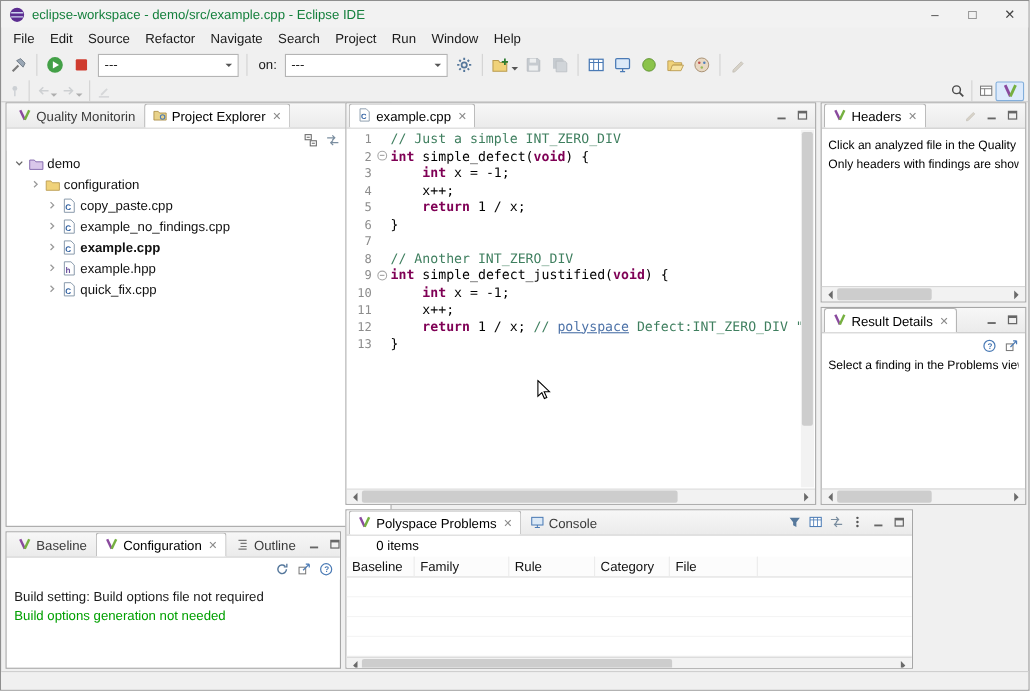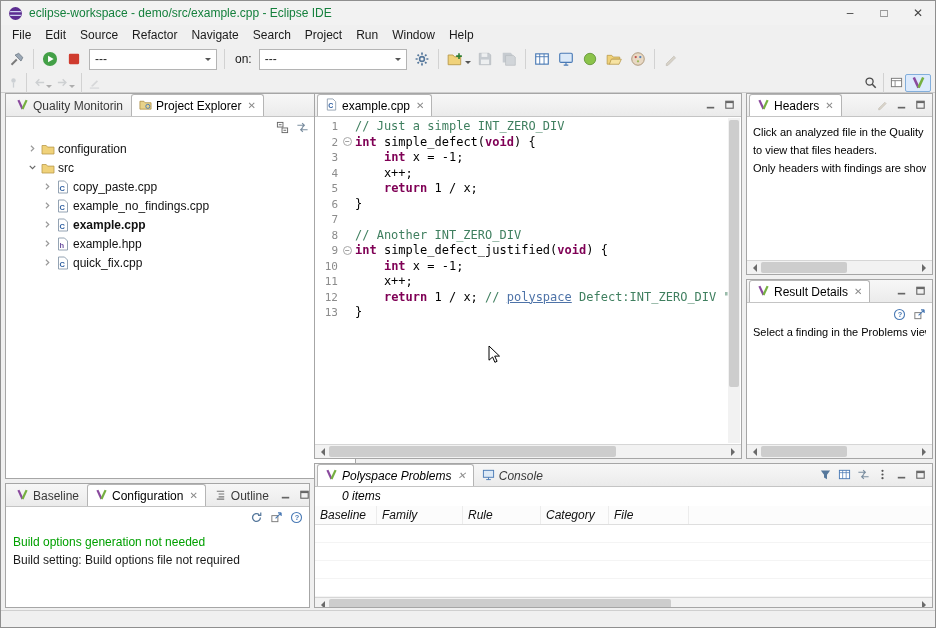--- a/index.html
+++ b/index.html
@@ -36,21 +36,21 @@
   .spacer { flex:1; }
   .persp-active { background:#dceafc; border:1px solid #82aedb; border-radius:2px; width:26px; height:18px; display:inline-flex; align-items:center; justify-content:center; margin-right:4px; }
   .persp-active svg { width:14px; height:14px; }
   
   .panel { position:absolute; background:#fff; border:1px solid #a6a6a6; display:flex; flex-direction:column; overflow:hidden; }
   #explorer  { left:4px;   top:92px;  width:351px; height:386px; }
   #bottomleft{ left:4px;   top:482px; width:305px; height:125px; }
   #editor    { left:313px; top:92px;  width:428px; height:366px; }
   #headers   { left:745px; top:92px;  width:187px; height:182px; }
   #details   { left:745px; top:278px; width:187px; height:180px; }
-  #problems  { left:313px; top:462px; width:619px; height:145px;font-style:italic; }
+  #problems  { left:313px; top:462px; width:516px; height:145px; }
   .tabbar { height:23px; flex:none; background:linear-gradient(#f7f7f7,#ebebeb); border-bottom:1px solid #c4c4c4; display:flex; align-items:flex-end; padding-left:2px; }
   .tabmount { display:flex; align-items:flex-end; height:23px; }
   .tab { display:flex; align-items:center; gap:4px; height:22px; padding:0 7px; color:#3a3a3a; white-space:nowrap; border:1px solid transparent; border-bottom:none; }
   .tab svg { width:13px; height:13px; flex:none; }
   .tab.active { background:#fff; border-color:#b5b5b5; border-radius:3px 3px 0 0; color:#000; }
   .tab .x { color:#8a8a8a; font-size:10px; margin-left:2px; }
   .viewbtns { display:flex; align-items:center; gap:2px; padding:0 3px 3px 0; }
   .panel-toolbar { height:20px; flex:none; background:#fff; display:flex; justify-content:flex-end; align-items:center; gap:3px; padding-right:4px; }
   
   .tree { flex:1; overflow:hidden; padding-top:2px; }
@@ -338,45 +338,45 @@
         </span>
       <span class="vbtn">
           <svg viewBox="0 0 14 14" xmlns="http://www.w3.org/2000/svg">
             <circle cx="7" cy="3" r="1.2" fill="#555"></circle>
             <circle cx="7" cy="7" r="1.2" fill="#555"></circle>
             <circle cx="7" cy="11" r="1.2" fill="#555"></circle>
           </svg>
         </span>
     </div>
     <div class="tree">
+        <div class="trow2" style="padding-left: 6px;">
+          <span class="chev">
+            <svg viewBox="0 0 14 14">
+              <path d="M3.5 5 L7 8.6 L10.5 5" fill="none" stroke="#666" stroke-width="1.5"></path>
+            </svg>
+          </span>
+          <span class="ic">
+            <svg viewBox="0 0 14 14" xmlns="http://www.w3.org/2000/svg">
+              <path d="M1 3.5 h4.2 l1.4 1.6 H13 v6.9 H1 Z" fill="#d9c7ea" stroke="#7b5ea7" stroke-width="0.8"></path>
+            </svg>
+          </span>
+          <span class="tlb">demo</span>
+        </div>
         <div class="trow2" style="padding-left: 21px;">
           <span class="chev">
             <svg viewBox="0 0 14 14">
               <path d="M5 3.5 L8.6 7 L5 10.5" fill="none" stroke="#9a9a9a" stroke-width="1.5"></path>
             </svg>
           </span>
           <span class="ic">
             <svg viewBox="0 0 14 14" xmlns="http://www.w3.org/2000/svg">
               <path d="M1 3.5 h4.2 l1.4 1.6 H13 v6.9 H1 Z" fill="#f0d27a" stroke="#b99a4d" stroke-width="0.8"></path>
             </svg>
           </span>
           <span class="tlb">configuration</span>
-        </div>
-        <div class="trow2" style="padding-left: 21px;">
-          <span class="chev">
-            <svg viewBox="0 0 14 14">
-              <path d="M3.5 5 L7 8.6 L10.5 5" fill="none" stroke="#666" stroke-width="1.5"></path>
-            </svg>
-          </span>
-          <span class="ic">
-            <svg viewBox="0 0 14 14" xmlns="http://www.w3.org/2000/svg">
-              <path d="M1 3.5 h4.2 l1.4 1.6 H13 v6.9 H1 Z" fill="#f0d27a" stroke="#b99a4d" stroke-width="0.8"></path>
-            </svg>
-          </span>
-          <span class="tlb">src</span>
         </div>
         <div class="trow2" style="padding-left: 36px;">
           <span class="chev">
             <svg viewBox="0 0 14 14">
               <path d="M5 3.5 L8.6 7 L5 10.5" fill="none" stroke="#9a9a9a" stroke-width="1.5"></path>
             </svg>
           </span>
           <span class="ic">
             <svg viewBox="0 0 14 14" xmlns="http://www.w3.org/2000/svg">
               <path d="M2.5 1 h6 l3 3 v9 h-9 Z" fill="#fff" stroke="#8899aa" stroke-width="0.9"></path>
@@ -585,21 +585,20 @@
         <span class="vbtn">
             <svg viewBox="0 0 14 14" xmlns="http://www.w3.org/2000/svg">
               <rect x="3" y="3.5" width="8" height="7.5" fill="none" stroke="#666" stroke-width="1.2"></rect>
               <rect x="3" y="3.5" width="8" height="2" fill="#666"></rect>
             </svg>
           </span>
       </span>
     </div>
     <div class="hint">
         <div class="hintline">Click an analyzed file in the Quality Mo</div>
-        <div class="hintline">to view that files headers.</div>
         <div class="hintline">Only headers with findings are shown.</div>
       </div>
     <div class="hscroll">
       <span class="sbtn">
           <span class="tri left"></span>
         </span>
       <span class="track">
           <span class="thumb" style="left:0;width:55%"></span>
         </span>
       <span class="sbtn">
@@ -719,22 +718,22 @@
           </svg>
         </span>
       <span class="vbtn">
           <svg viewBox="0 0 14 14" xmlns="http://www.w3.org/2000/svg">
             <circle cx="7" cy="7" r="5.4" fill="none" stroke="#4a7ab5" stroke-width="1.2"></circle>
             <text x="5.2" y="10" font-size="8" fill="#4a7ab5" font-family="sans-serif" font-weight="bold">?</text>
           </svg>
         </span>
     </div>
     <div class="messages">
+        <div class="msgline" style="color: rgb(26, 26, 26);">Build setting: Build options file not required</div>
         <div class="msgline" style="color: rgb(0, 160, 0);">Build options generation not needed</div>
-        <div class="msgline" style="color: rgb(26, 26, 26);">Build setting: Build options file not required</div>
       </div>
   </div>
 
   <div class="panel" id="problems">
     <div class="tabbar">
       <span class="tabmount">
           <div class="tab active">
             <span class="ic"><svg viewBox="0 0 14 14" xmlns="http://www.w3.org/2000/svg">
                 <path d="M2.6 2.3 L7 11.8" stroke="#8a4a9e" stroke-width="2.4" fill="none"></path>
                 <path d="M11.4 2.3 L7 11.8" stroke="#76b041" stroke-width="2.4" fill="none"></path>

